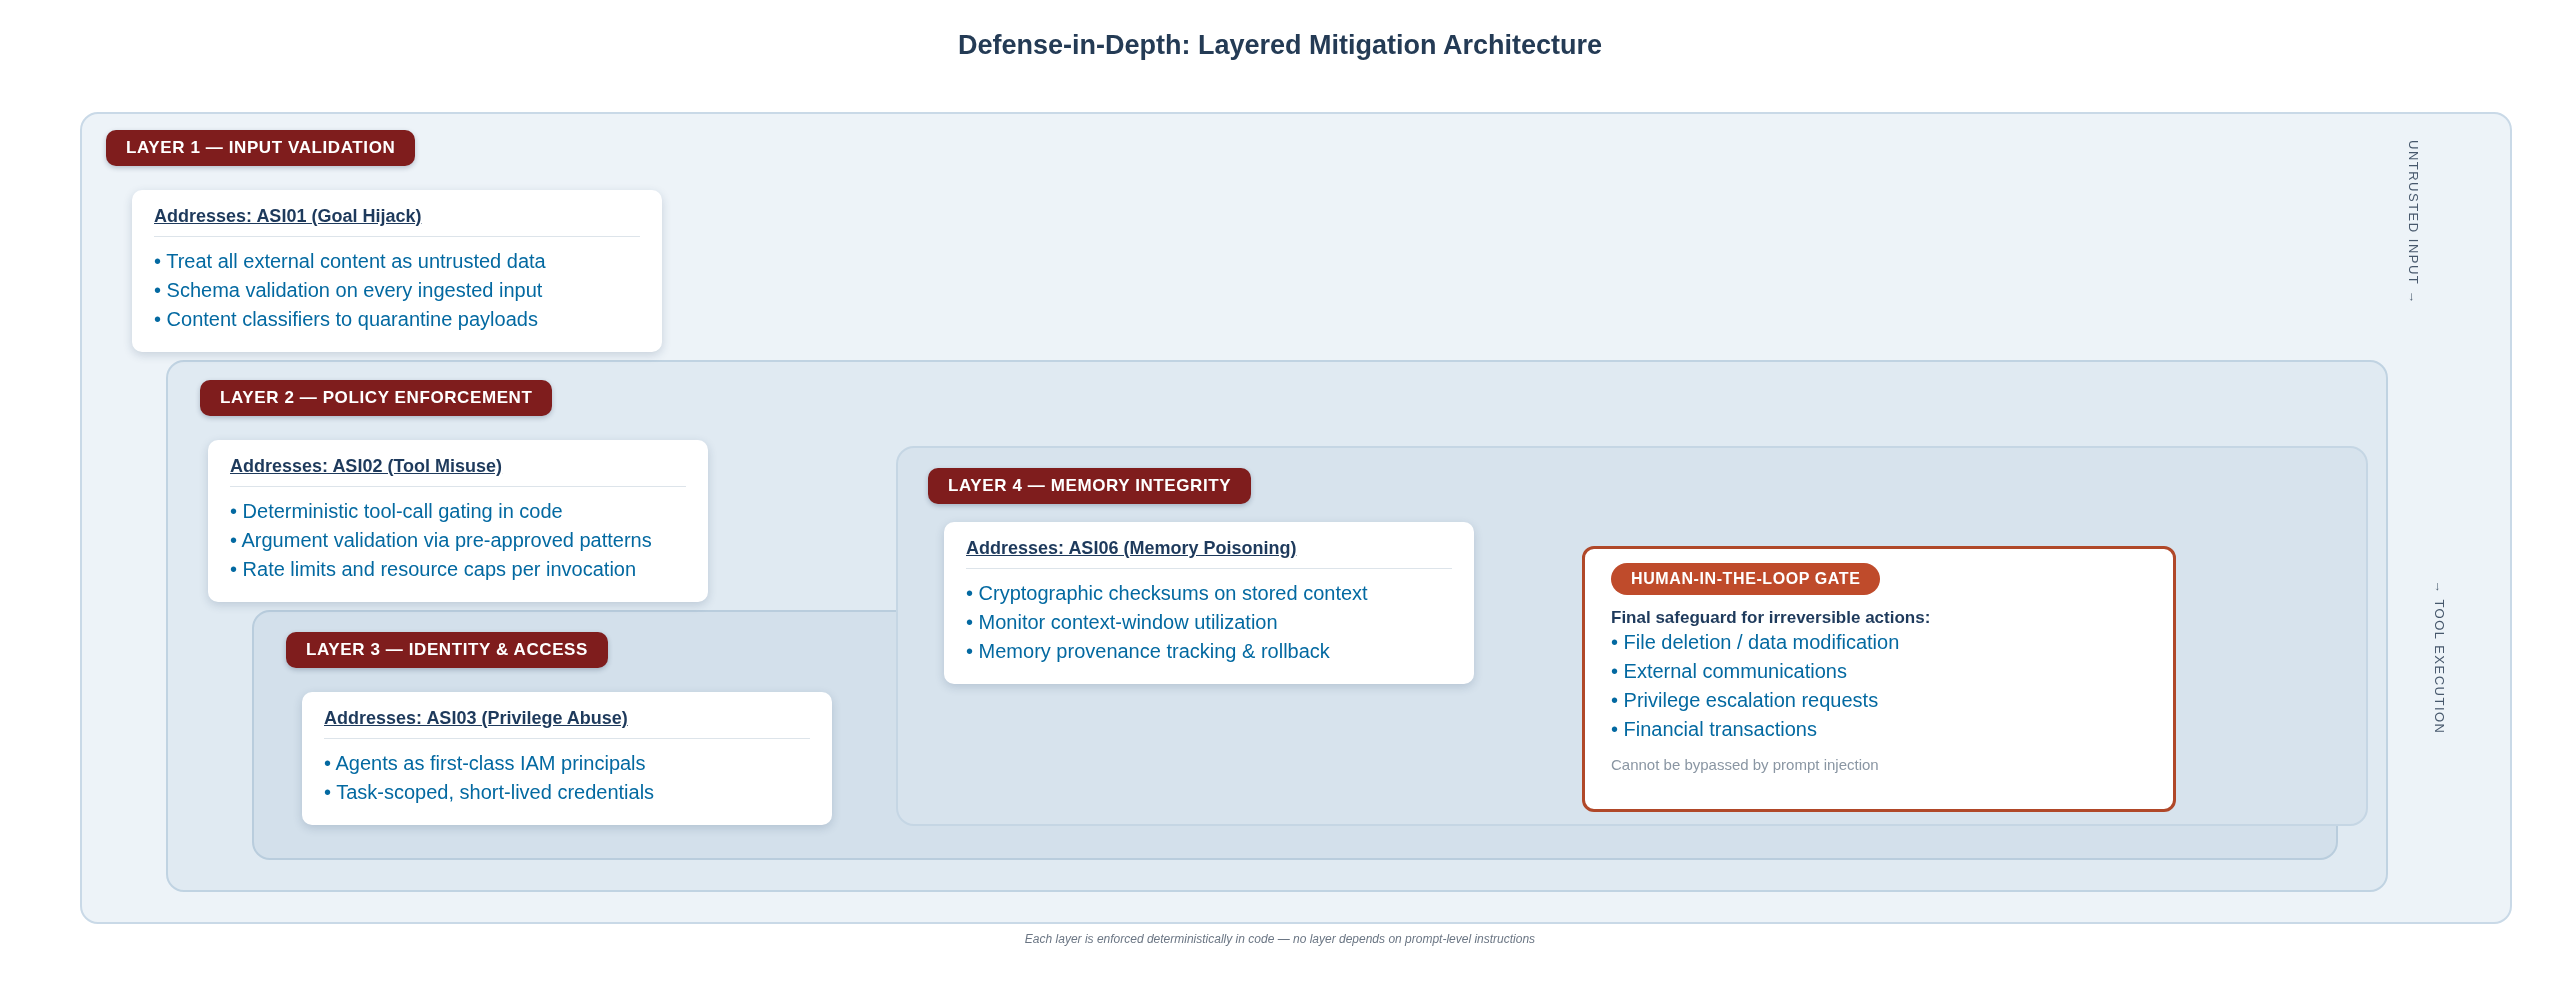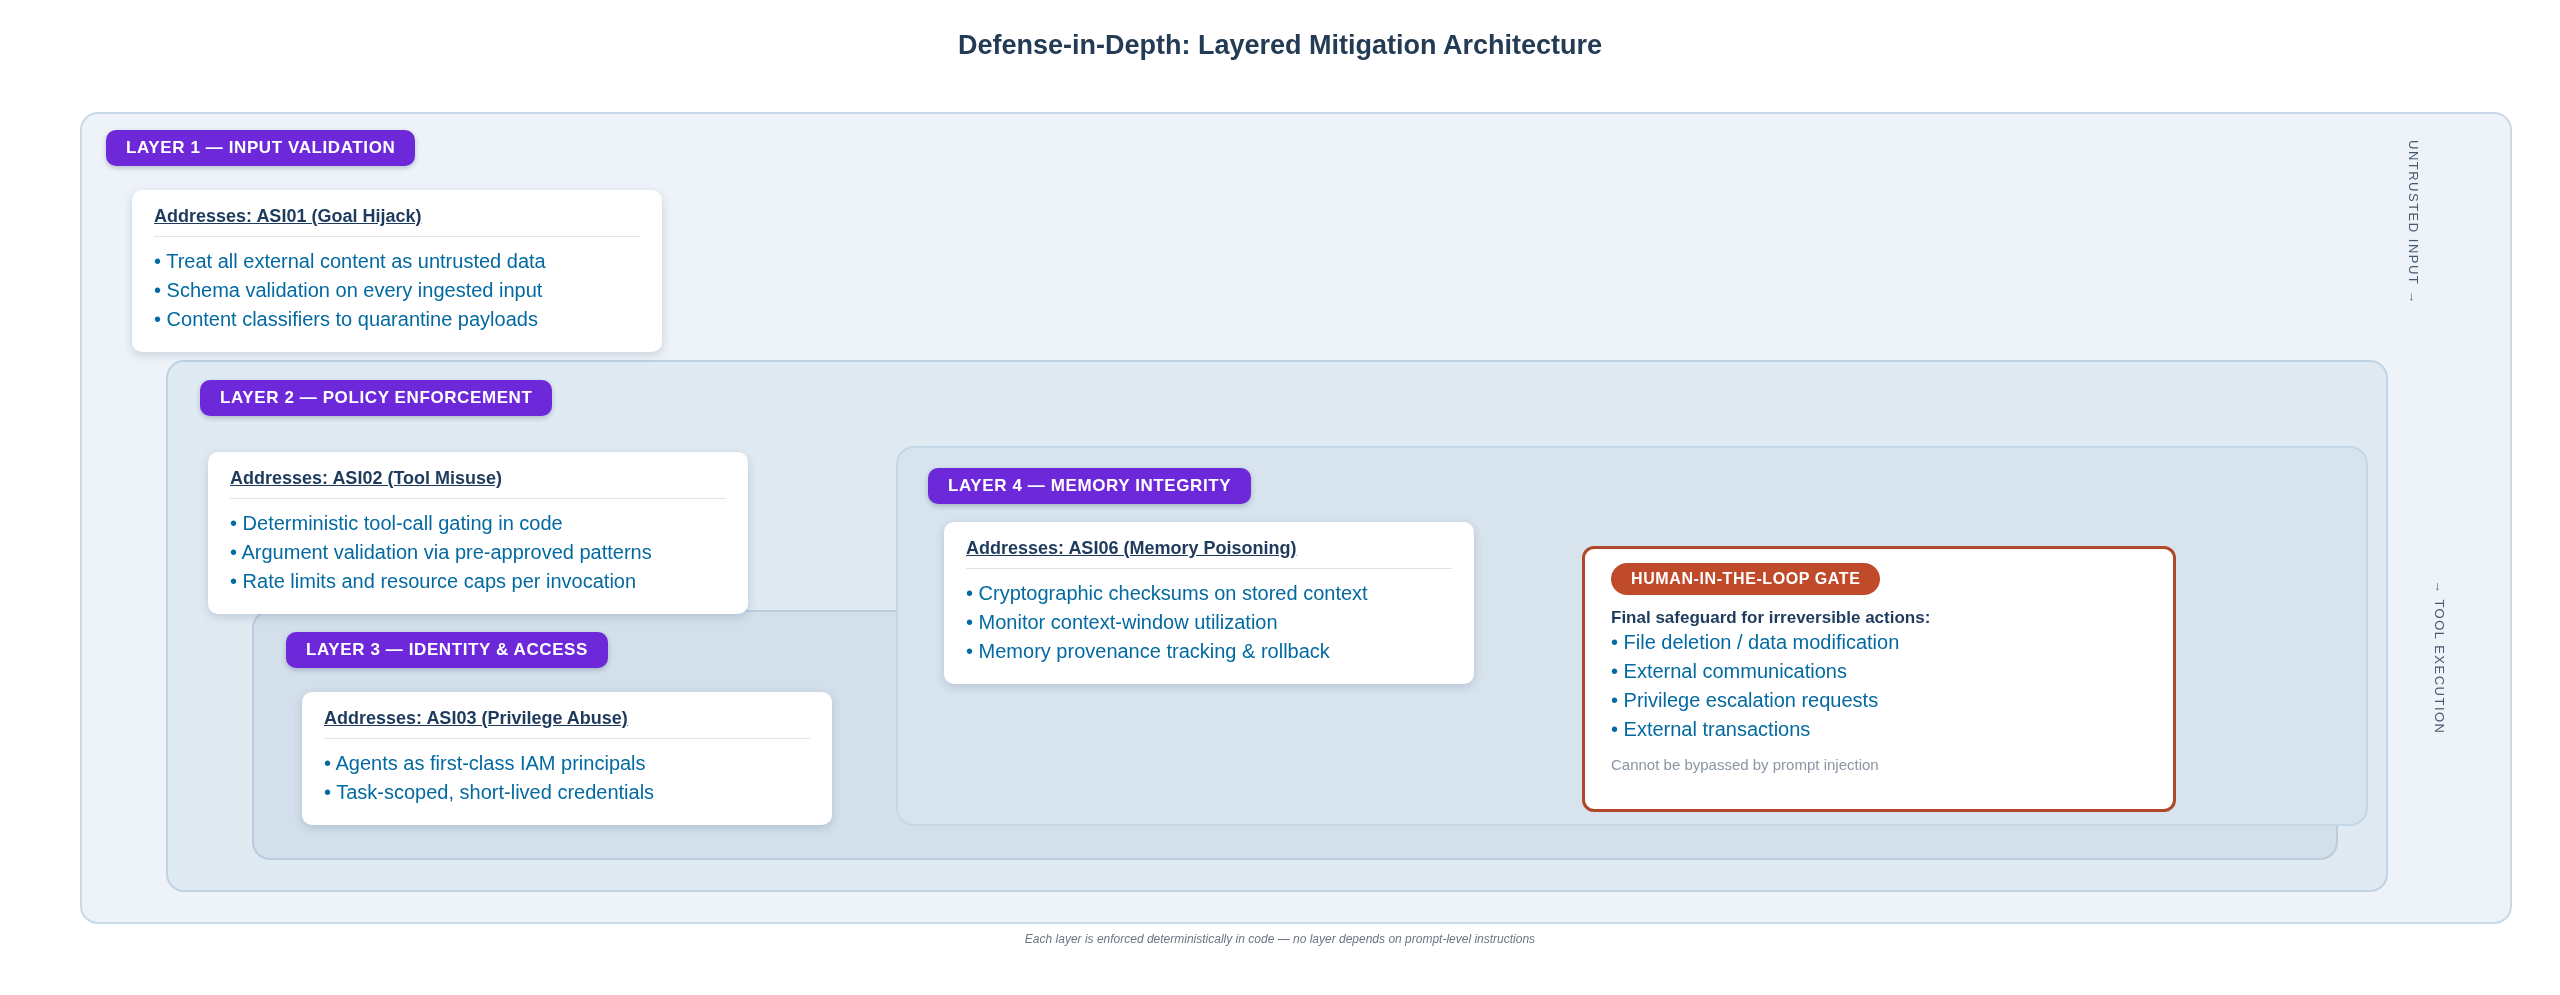--- a/index.html
+++ b/index.html
@@ -20,21 +20,21 @@
     color: #243b55;
   }
   .layer-box { position: absolute; border-radius: 18px; box-sizing: border-box; }
   #l1-box { left: 80px;  top: 112px; width: 2432px; height: 812px; background: #edf3f8; border: 2px solid #c9d9e7; }
   #l2-box { left: 166px; top: 360px; width: 2222px; height: 532px; background: #e0eaf2; border: 2px solid #c0d3e2; }
   #l3-box { left: 252px; top: 610px; width: 2086px; height: 250px; background: #d3e0eb; border: 2px solid #b9cddd; }
   #l4-box { left: 896px; top: 446px; width: 1472px; height: 380px; background: #d7e3ed; border: 2px solid #c5d6e4; }
 
   .badge {
     position: absolute;
-    background: #6d28d9;
+    background: #7f1d1d;
     color: #ffffff;
     font-weight: bold;
     font-size: 17px;
     letter-spacing: 0.6px;
     padding: 8px 20px;
     border-radius: 10px;
     box-shadow: 0 2px 5px rgba(20,40,70,0.25);
     white-space: nowrap;
   }
   #l1-badge { left: 106px; top: 130px; }
@@ -44,21 +44,21 @@
 
   .card {
     position: absolute;
     background: #ffffff;
     border-radius: 10px;
     box-shadow: 0 3px 10px rgba(30,58,92,0.18);
     padding: 16px 22px 18px 22px;
     box-sizing: border-box;
   }
   #l1-card { left: 132px; top: 190px; width: 530px; }
-  #l2-card { left: 208px; top: 452px; width: 540px; }
+  #l2-card { left: 208px; top: 440px; width: 500px; }
   #l3-card { left: 302px; top: 692px; width: 530px; }
   #l4-card { left: 944px; top: 522px; width: 530px; }
 
   .card-heading {
     font-size: 18px;
     font-weight: bold;
     color: #1e3a5c;
     padding-bottom: 9px;
     border-bottom: 1px solid #dde4ea;
     margin-bottom: 10px;
@@ -169,21 +169,21 @@
     <div class="bullet">Monitor context-window utilization</div>
     <div class="bullet">Memory provenance tracking &amp; rollback</div>
   </div>
 
   <div class="hitl">
     <div class="hitl-badge">HUMAN-IN-THE-LOOP GATE</div>
     <div class="hitl-heading">Final safeguard for irreversible actions:</div>
     <div class="bullet">File deletion / data modification</div>
     <div class="bullet">External communications</div>
     <div class="bullet">Privilege escalation requests</div>
-    <div class="bullet">External transactions</div>
+    <div class="bullet">Financial transactions</div>
     <div class="hitl-note">Cannot be bypassed by prompt injection</div>
   </div>
 
   <div class="side-label" id="side-label-top">UNTRUSTED INPUT →</div>
   <div class="side-label" id="side-label-bottom">→ TOOL EXECUTION</div>
 
   <div class="footnote">Each layer is enforced deterministically in code — no layer depends on prompt-level instructions</div>
 
 </div>
 

